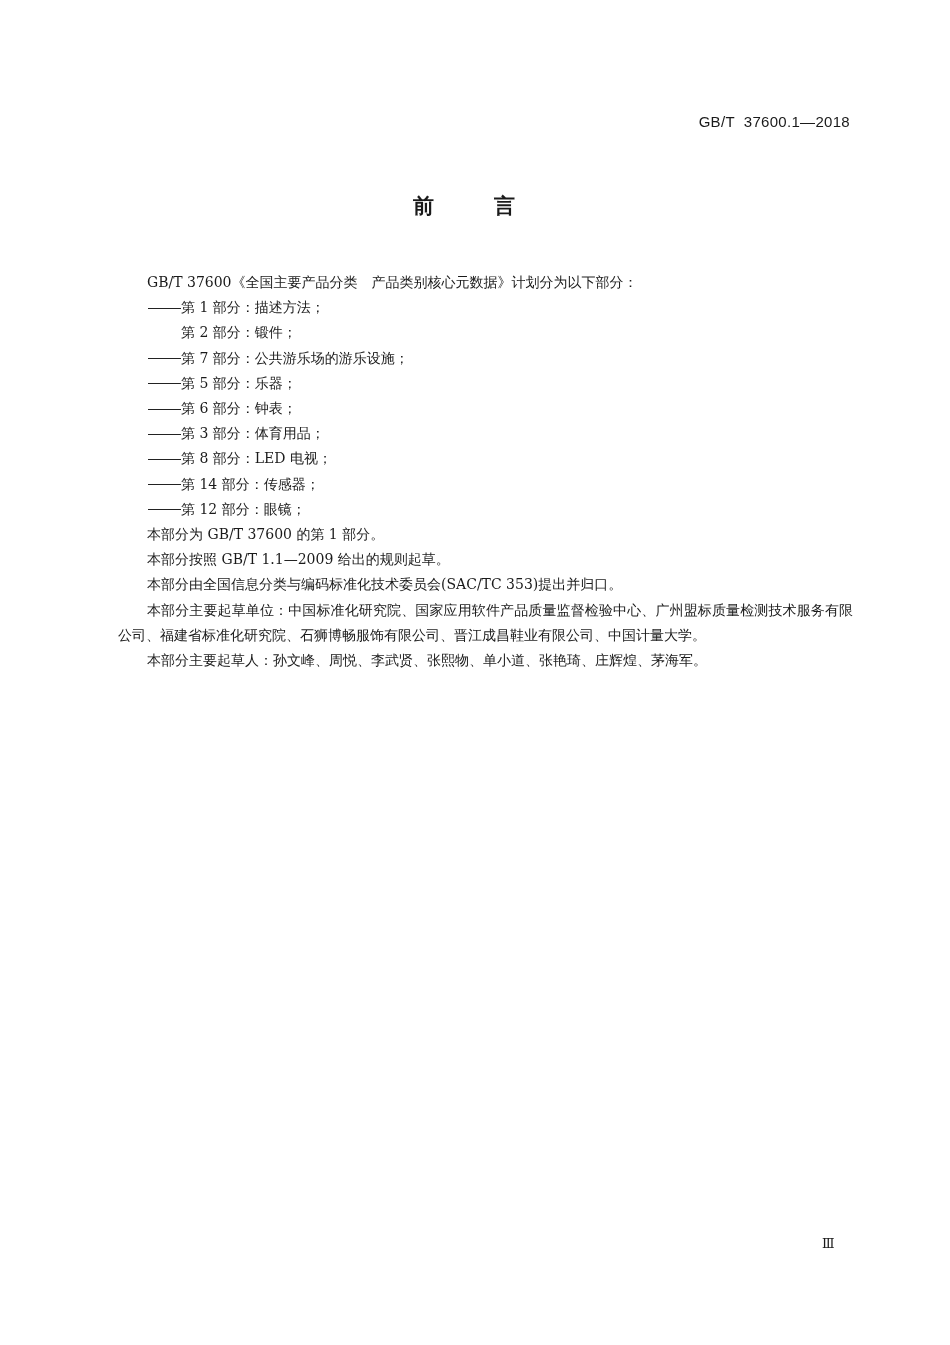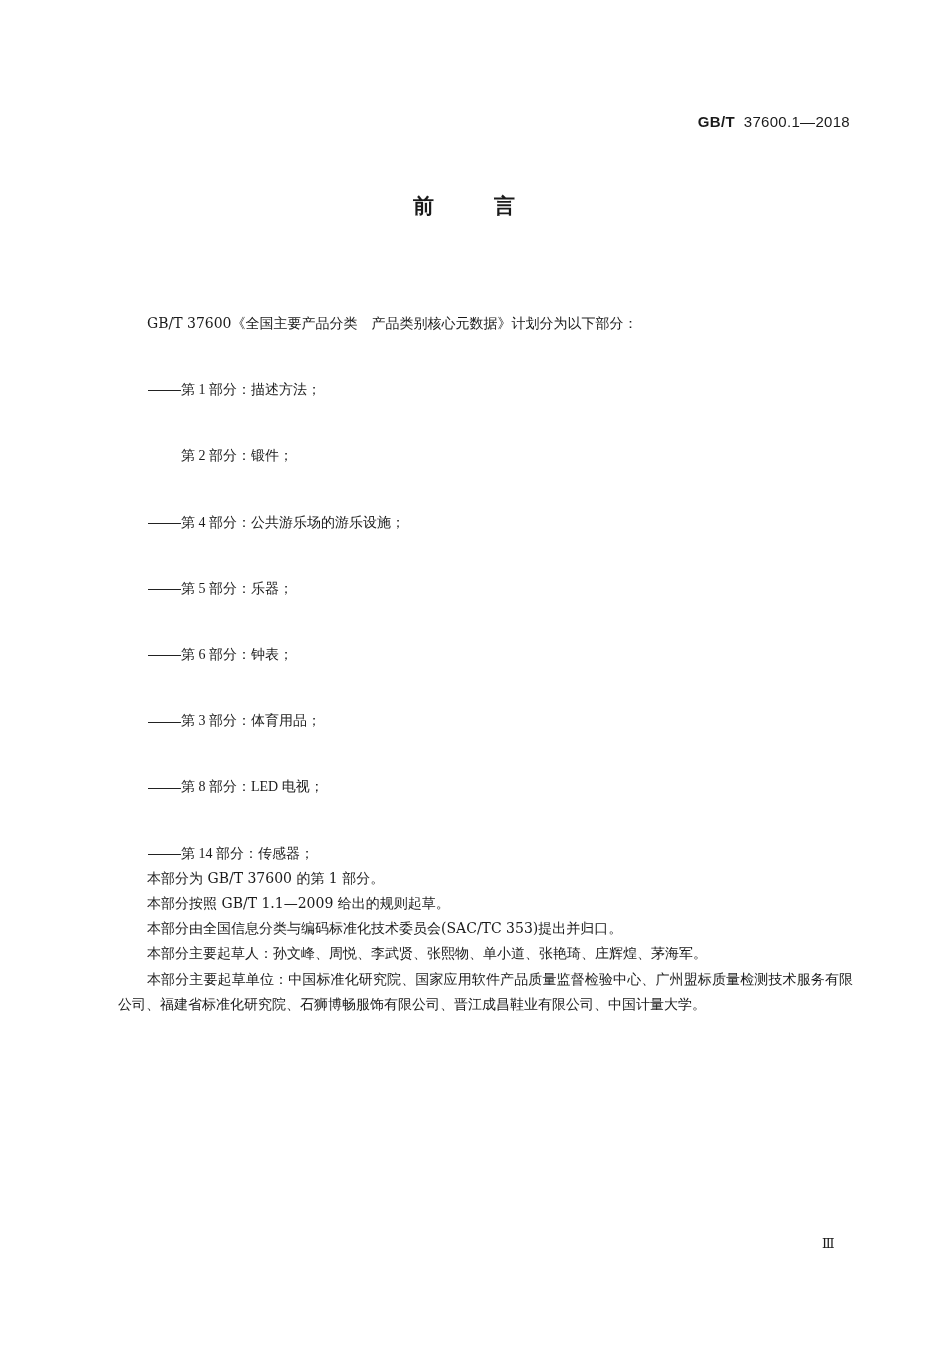--- a/index.html
+++ b/index.html
@@ -6,33 +6,33 @@
     body {
       width: 950px; height: 1345px; position: relative; overflow: hidden;
       font-family: "DejaVu Serif", "Liberation Serif", serif;
       color: #1a1a1a;
     }
     .std-code {
       position: absolute; top: 113px; right: 100px;
       font-family: "Liberation Sans", "DejaVu Sans", sans-serif;
       font-size: 15px; letter-spacing: 0.3px;
     }
-    .std-code b { font-weight: bold; }
+    .std-code b { font-weight: normal; }
     .title {
       position: absolute; top: 192px; left: 0; width: 928px; text-align: center;
       font-family: "DejaVu Sans", sans-serif; font-weight: bold; font-size: 21px;
       letter-spacing: 60px; text-indent: 60px;
     }
     .body {
       position: absolute; top: 270px; left: 118px; width: 735px;
       font-size: 14px; line-height: 25.2px;
     }
-    .line { white-space: nowrap; margin-top: 41px; }
+    .line { white-space: nowrap; }
     .indent { padding-left: 29px; }
-    .item { padding-left: 30px; font-family: Liberation Serif, serif; }
+    .item { padding-left: 30px; }
     .item .dash { display: inline-block; width: 33px; vertical-align: middle; }
     .item .dash.visible { border-top: 1px solid #222; }
     .para { text-indent: 29px; text-align: justify; }
     .page-num {
       position: absolute; top: 1236px; left: 822px;
       font-family: "DejaVu Serif", serif; font-size: 13px;
     }
   </style>
 </head>
 <body>
@@ -42,29 +42,30 @@
   <span>37600.1—2018</span>
 </div>
 
 <div class="title">前言</div>
 
 <div class="body">
   <div class="line indent">GB/T 37600《全国主要产品分类　产品类别核心元数据》计划分为以下部分：</div>
   <div id="parts-list">
       <div class="line item"><span class="dash visible"></span><span>第 1 部分：描述方法；</span></div>
       <div class="line item"><span class="dash"></span><span>第 2 部分：锻件；</span></div>
-      <div class="line item"><span class="dash visible"></span><span>第 4 部分：公共游乐场的游乐设施；</span></div>
+      <div class="line item"><span class="dash visible"></span><span>第 7 部分：公共游乐场的游乐设施；</span></div>
       <div class="line item"><span class="dash visible"></span><span>第 5 部分：乐器；</span></div>
       <div class="line item"><span class="dash visible"></span><span>第 6 部分：钟表；</span></div>
       <div class="line item"><span class="dash visible"></span><span>第 3 部分：体育用品；</span></div>
       <div class="line item"><span class="dash visible"></span><span>第 8 部分：LED 电视；</span></div>
       <div class="line item"><span class="dash visible"></span><span>第 14 部分：传感器；</span></div>
+      <div class="line item"><span class="dash visible"></span><span>第 12 部分：眼镜；</span></div>
     </div>
   <div id="paras">
       <div class="para">本部分为 GB/T 37600 的第 1 部分。</div>
       <div class="para">本部分按照 GB/T 1.1—2009 给出的规则起草。</div>
       <div class="para">本部分由全国信息分类与编码标准化技术委员会(SAC/TC 353)提出并归口。</div>
+      <div class="para">本部分主要起草单位：中国标准化研究院、国家应用软件产品质量监督检验中心、广州盟标质量检测技术服务有限公司、福建省标准化研究院、石狮博畅服饰有限公司、晋江成昌鞋业有限公司、中国计量大学。</div>
       <div class="para">本部分主要起草人：孙文峰、周悦、李武贤、张熙物、单小道、张艳琦、庄辉煌、茅海军。</div>
-      <div class="para">本部分主要起草单位：中国标准化研究院、国家应用软件产品质量监督检验中心、广州盟标质量检测技术服务有限公司、福建省标准化研究院、石狮博畅服饰有限公司、晋江成昌鞋业有限公司、中国计量大学。</div>
     </div>
 </div>
 
 <div class="page-num">Ⅲ</div>
 
 </body></html>

